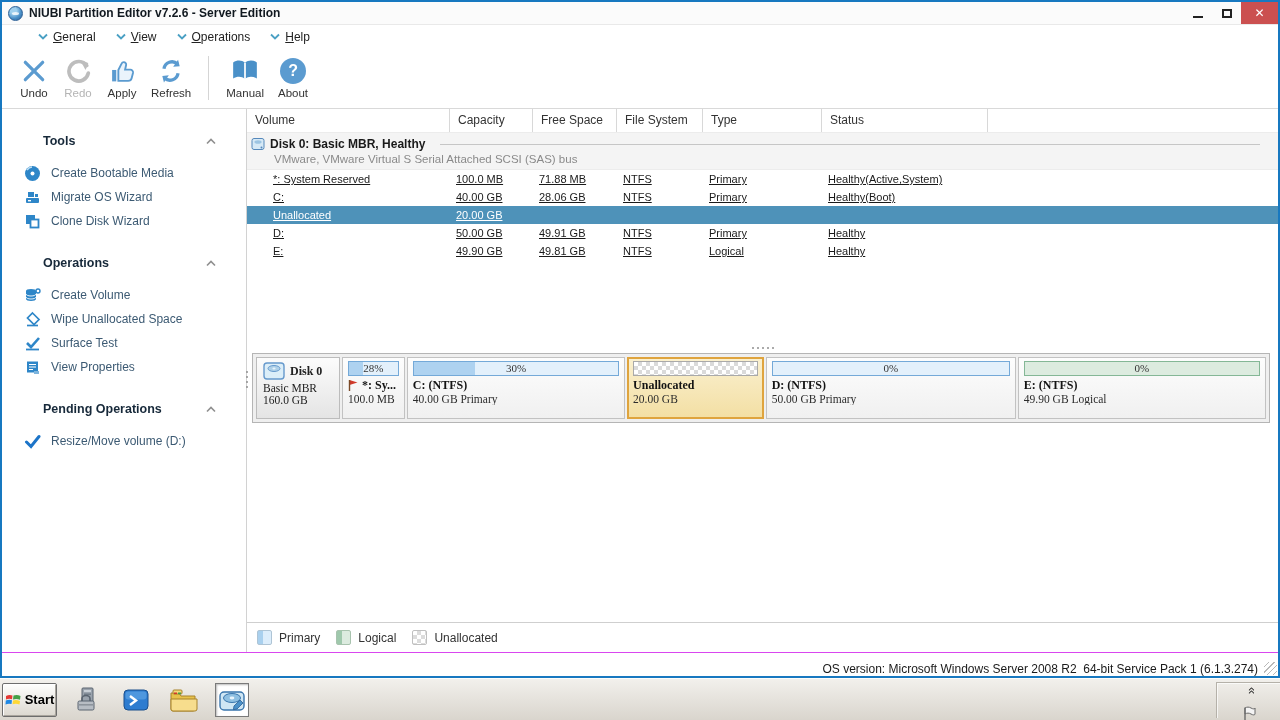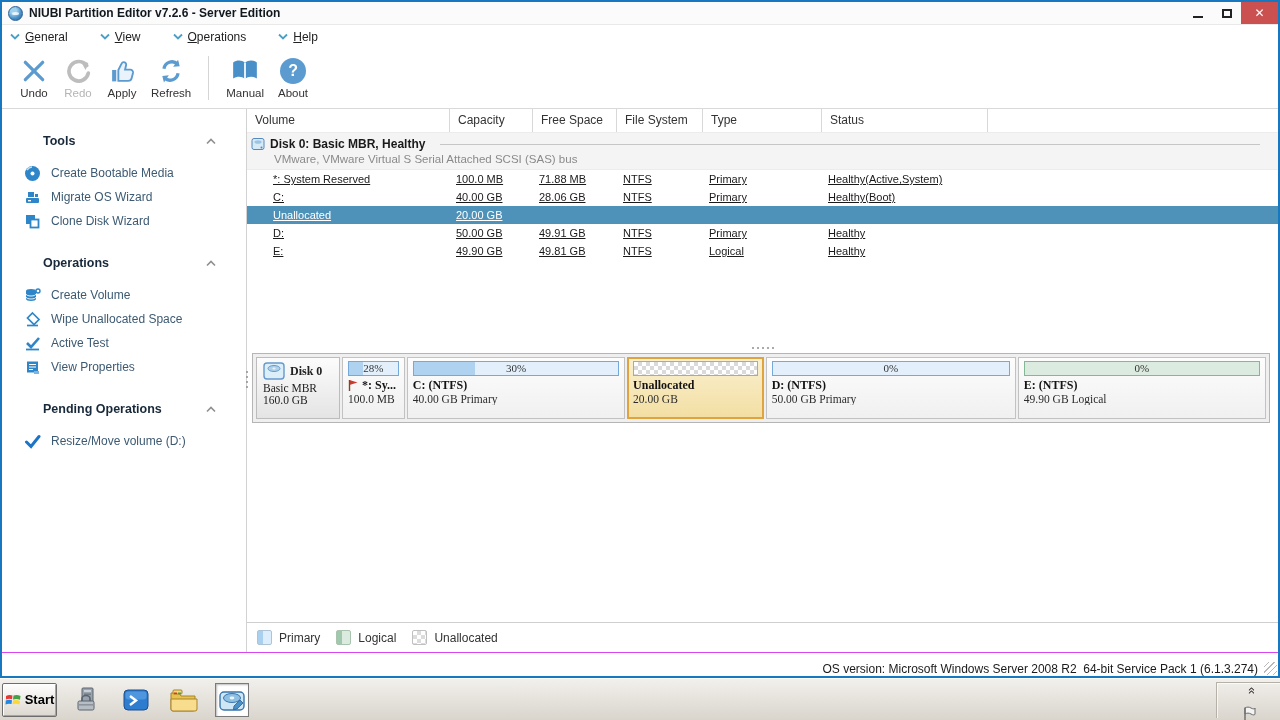--- a/index.html
+++ b/index.html
@@ -17,21 +17,21 @@
     border:1px solid #2a5f96; position:relative; }
   .app-icon::after{ content:""; position:absolute; left:3px; top:5px; width:7px; height:3px; border-radius:50%; background:rgba(255,255,255,.8);}
   .title-text { font-size:12px; font-weight:bold; color:#10181f; margin-left:6px; }
   .win-controls { margin-left:auto; display:flex; height:100%; align-items:stretch; }
   .win-btn { width:29px; display:flex; align-items:center; justify-content:center; color:#222; cursor:default; }
   .glyph-min { width:10px; height:2px; background:#222; margin-top:8px; }
   .glyph-max { width:10px; height:9px; border:2px solid #222; }
   .win-btn.close { width:37px; background:#cb5050; color:#fff; font-weight:bold; font-size:12px; }
 
   
-  .menubar { height:24px; border-top:1px solid #e9e9e9; display:flex; align-items:center; padding-left:0; gap:16px; flex:0 0 auto; background:#fff; }
+  .menubar { height:24px; border-top:1px solid #e9e9e9; display:flex; align-items:center; padding-left:28px; gap:4px; flex:0 0 auto; background:#fff; }
   .menu-item { display:flex; align-items:center; gap:5px; padding:3px 8px; font-size:12px; color:#222; cursor:default; }
   .menu-chev { width:10px; height:7px; flex:0 0 auto; }
 
   
   .toolbar { height:61px; display:flex; align-items:center; padding-left:10px; border-bottom:1px solid #d9d9d9; flex:0 0 auto; background:#fff; }
   .tool-btn { display:flex; flex-direction:column; align-items:center; justify-content:flex-end; gap:3px; padding:4px 7px; min-width:44px; cursor:default; }
   .tool-btn .t-label { font-size:11.5px; color:#333; }
   .tool-btn.disabled .t-label { color:#b4b4b4; }
   .tool-sep { width:1px; height:44px; background:#d5d5d5; margin:0 10px; }
   .about-circle { width:26px; height:26px; border-radius:50%; background:#5b9bd0; color:#fff; font-weight:bold; font-size:16px; display:flex; align-items:center; justify-content:center; }
@@ -280,21 +280,21 @@
                 <path d="M8.5 2 L15 8.5 L10 13.5 L3.5 7z" fill="#fff" stroke="#2e86c8" stroke-width="1.7"></path>
                 <path d="M3 14.5h11" stroke="#2e86c8" stroke-width="1.7"></path>
               </svg>
             <span>Wipe Unallocated Space</span>
           </div>
           <div class="side-item">
             <svg class="s-icon" viewBox="0 0 17 17">
                 <path d="M3 8 l4 4 L15 3" stroke="#2e86c8" stroke-width="2.6" fill="none"></path>
                 <path d="M2 14.5h13" stroke="#2e86c8" stroke-width="1.8"></path>
               </svg>
-            <span>Active Test</span>
+            <span>Surface Test</span>
           </div>
           <div class="side-item">
             <svg class="s-icon" viewBox="0 0 17 17">
                 <rect x="3" y="2.5" width="11" height="11" fill="#2e86c8"></rect>
                 <path d="M5 5.5h7 M5 8h7 M5 10.5h4" stroke="#fff" stroke-width="1.2"></path>
                 <rect x="10" y="12" width="5" height="3" fill="#7db4dd"></rect>
               </svg>
             <span>View Properties</span>
           </div>
         </div>

